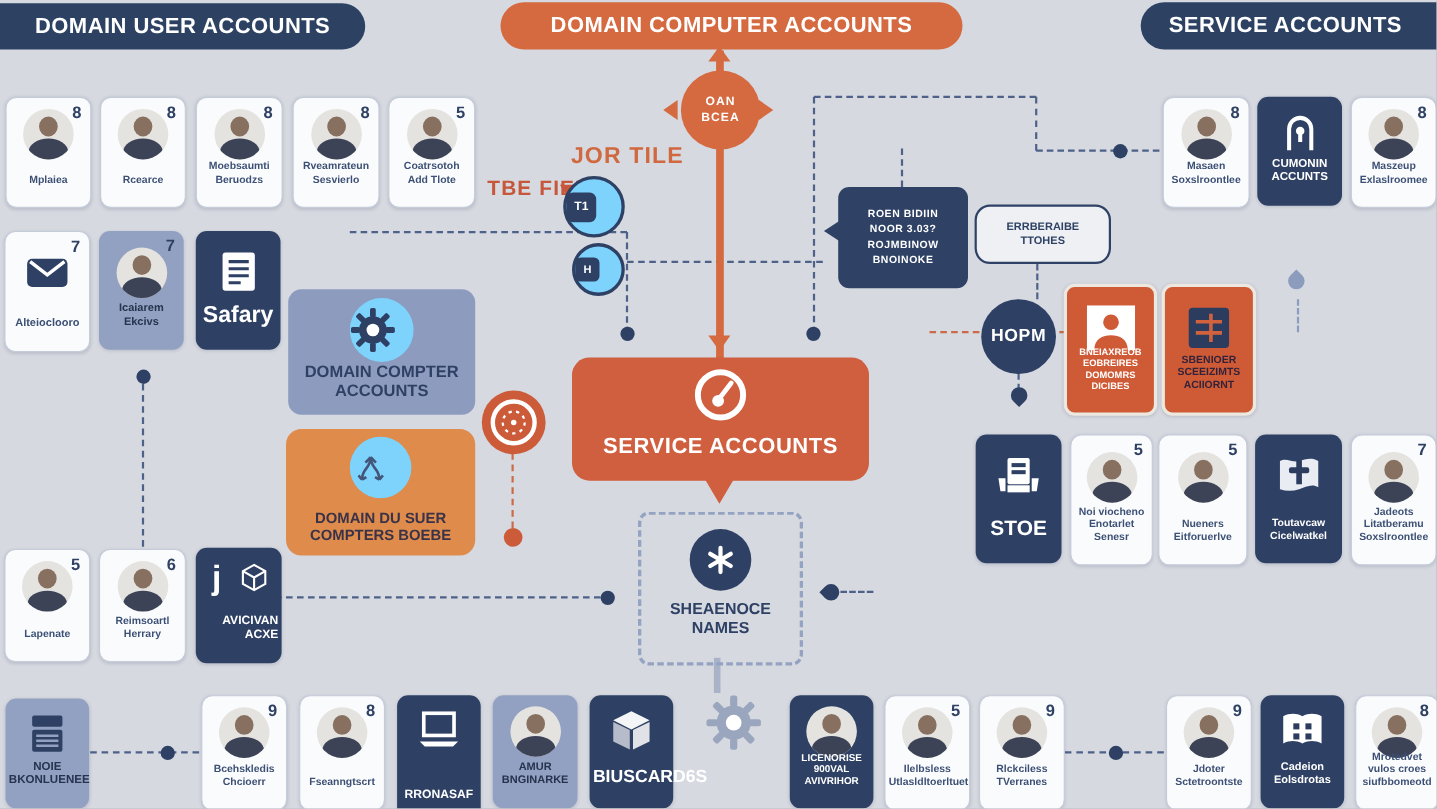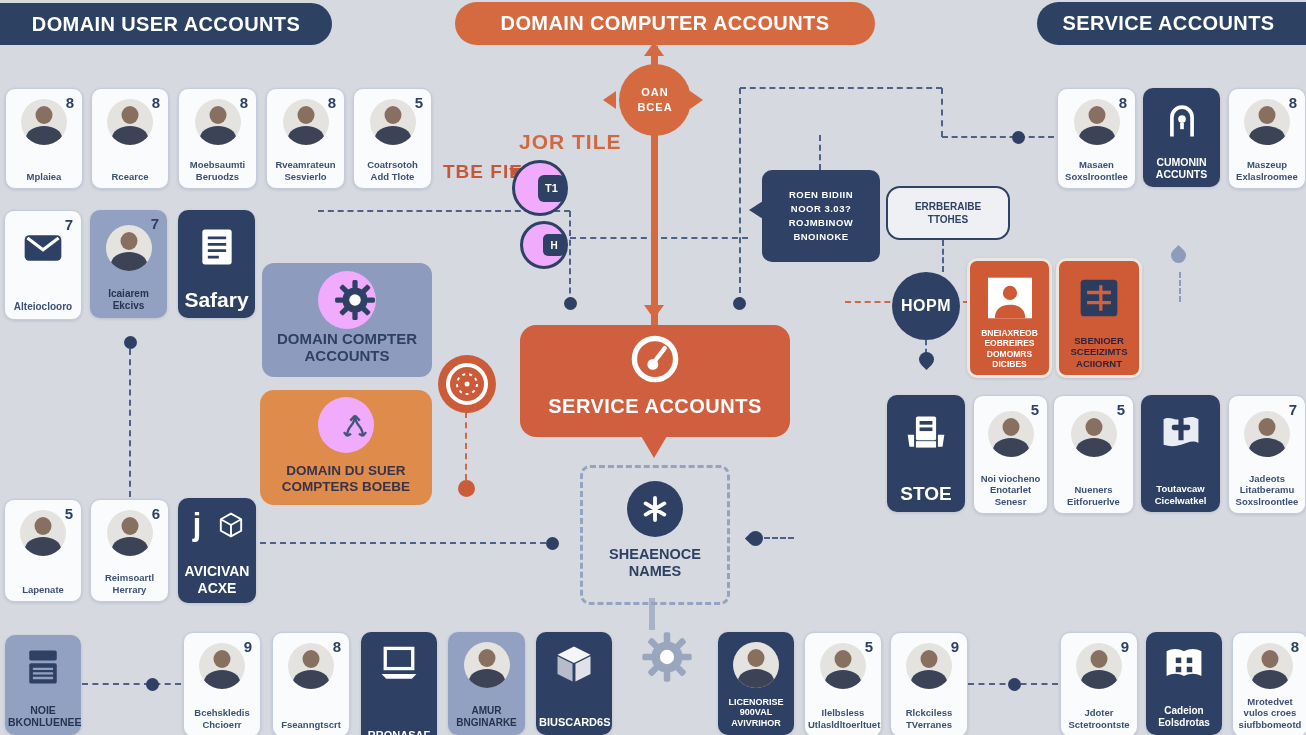--- a/index.html
+++ b/index.html
@@ -7,43 +7,43 @@
          font-family:"Liberation Sans",sans-serif;}
   .pill{position:absolute;display:flex;align-items:center;justify-content:center;color:#fff;
         font-weight:bold;font-size:20px;border-radius:22px;letter-spacing:.4px;z-index:3;}
   .card{position:absolute;border-radius:10px;z-index:2;box-shadow:0 1px 3px rgba(40,50,80,.15);}
   .card.white{background:#fafbfd;border:1.5px solid #c5ccd9;}
   .card.navy{background:#2e4164;}
   .card.bluegray{background:#92a1c1;}
   .card.redorange{background:#cf5a36;border:3px solid #ece7df;}
   .card.orangelight{background:#dd8748;}
   .count{position:absolute;top:5px;right:8px;font-size:15px;font-weight:bold;color:#2e4164;z-index:2;}
-  .lbl{position:absolute;left:3px;right:3px;bottom:6px;text-align:center;font-weight:bold;line-height:1.2;}
+  .lbl{position:absolute;left:3px;right:3px;bottom:19px;text-align:center;font-weight:bold;line-height:1.2;}
   .ic{position:absolute;left:50%;transform:translateX(-50%);width:44px;height:44px;color:#2e4164;}
   .avatar{position:absolute;left:50%;transform:translateX(-50%);width:46px;height:46px;border-radius:50%;
           background:#e5e3e0;overflow:hidden;}
   .avatar::before{content:"";position:absolute;left:50%;top:7px;transform:translateX(-50%);
           width:17px;height:18px;border-radius:50%;background:#87705f;}
   .avatar::after{content:"";position:absolute;left:50%;top:27px;transform:translateX(-50%);
           width:36px;height:24px;border-radius:50% 50% 0 0;background:#3d4357;}
   .dh,.dv,.dho,.dvo,.dvm{position:absolute;z-index:1;}
   .dh{border-top:2.5px dashed #4e6289;height:0;}
   .dv{border-left:2.5px dashed #4e6289;width:0;}
   .dho{border-top:2.5px dashed #cc6a45;height:0;}
   .dvo{border-left:2.5px dashed #cc6a45;width:0;}
   .dvm{border-left:2.5px dashed #8c9cbc;width:0;}
   .dot{position:absolute;width:13px;height:13px;border-radius:50%;background:#2e4164;z-index:1;}
   .doto{position:absolute;width:17px;height:17px;border-radius:50%;background:#cc5c39;z-index:1;}
   .drop{position:absolute;width:15px;height:15px;z-index:1;}
   .drop.down{background:#2e4164;border-radius:50% 50% 0 50%;transform:rotate(45deg);}
   .drop.left{background:#2e4164;border-radius:50% 50% 50% 0;transform:rotate(45deg);}
   .drop.up{background:#8c9cbc;border-radius:0 50% 50% 50%;transform:rotate(45deg);}
   .tri{position:absolute;width:0;height:0;z-index:2;}
-  .wcirc{position:absolute;background:#f0abfc;border-radius:50%;display:flex;align-items:center;
-         justify-content:flex-end;z-index:3;}
+  .wcirc{position:absolute;background:#7dd3fc;border-radius:50%;display:flex;align-items:center;
+         justify-content:flex-start;z-index:3;}
   .box-title{position:absolute;left:6px;right:6px;text-align:center;font-weight:bold;line-height:1.18;}
   .otext{position:absolute;font-weight:bold;z-index:2;white-space:nowrap;}
 </style>
 </head>
 <body>
 
 <div id="stage">
 
   <div class="dh" style="left:318px;top:210px;width:252px"></div>
   <div class="dv" style="left:569px;top:211px;height:92px"></div>
@@ -328,21 +328,21 @@
       <div class="lbl" style="font-size: 9.5px; color: rgb(60, 80, 117);">Reimsoartl Herrary</div>
     </div>
     <div class="card navy" style="left: 178px; top: 498px; width: 78px; height: 105px;">
       <div class="ic" style="width: 56px; height: 34px; top: 10px;"><svg viewBox="0 0 44 26" width="100%" height="100%">
           <text x="3" y="21" font-size="24" font-weight="bold" fill="#fff" font-family="Liberation Sans, sans-serif">j</text>
           <g stroke="#fff" stroke-width="1.5" fill="none">
             <path d="M25 8.5l8-4.5 8 4.5v9l-8 4.5-8-4.5z"></path>
             <path d="M25 8.5l8 4.5 8-4.5M33 13v9"></path>
           </g>
         </svg></div>
-      <div class="lbl" style="font-size: 14px; color: rgb(255, 255, 255);">AVICIVAN ACXE</div>
+      <div class="lbl" style="font-size: 11px; color: rgb(255, 255, 255); text-align: right;">AVICIVAN ACXE</div>
     </div>
     <div class="card bluegray" style="left: 5px; top: 635px; width: 76px; height: 100px;">
       <div class="ic" style="top: 10px;"><svg viewBox="0 0 24 24" width="100%" height="100%" fill="#2e4164">
           <rect x="4.5" y="3" width="15" height="5.5" rx="1"></rect>
           <rect x="4.5" y="10" width="15" height="11" rx="1"></rect>
           <g stroke="#92a1c1" stroke-width="1.3" fill="none">
             <path d="M6.5 13h11M6.5 15.5h11M6.5 18h11"></path>
           </g>
         </svg></div>
       <div class="lbl" style="font-size: 10.5px; color: rgb(38, 52, 79);">NOIE BKONLUENEE</div>
@@ -367,21 +367,21 @@
     <div class="card bluegray" style="left: 448px; top: 632px; width: 77px; height: 103px;">
       <div class="avatar" style="top: 10px;"></div>
       <div class="lbl" style="font-size: 10px; color: rgb(38, 50, 78);">AMUR BNGINARKE</div>
     </div>
     <div class="card navy" style="left: 536px; top: 632px; width: 76px; height: 103px;">
       <div class="ic" style="top: 10px;"><svg viewBox="0 0 24 24" width="100%" height="100%" fill="#fff">
           <path d="M12 2.5L21 7l-9 4.5L3 7z" opacity=".95"></path>
           <path d="M3 7.8v9.7l8.2 4V11.8z" opacity=".65"></path>
           <path d="M21 7.8v9.7l-8.2 4V11.8z" opacity=".85"></path>
         </svg></div>
-      <div class="lbl" style="font-size: 11px; color: rgb(255, 255, 255);">BIUSCARD6S</div>
+      <div class="lbl" style="font-size: 16px; color: rgb(255, 255, 255);">BIUSCARD6S</div>
     </div>
     <div class="card navy" style="left: 718px; top: 632px; width: 76px; height: 103px;">
       <div class="avatar" style="top: 10px;"></div>
       <div class="lbl" style="font-size: 9px; color: rgb(255, 255, 255);">LICENORISE 900VAL AVIVRIHOR</div>
     </div>
     <div class="card white" style="left: 804px; top: 632px; width: 76px; height: 103px;">
       <span class="count">5</span>
       <div class="avatar" style="top: 10px;"></div>
       <div class="lbl" style="font-size: 9.5px; color: rgb(60, 80, 117);">Ilelbsless Utlasldltoerltuet</div>
     </div>

